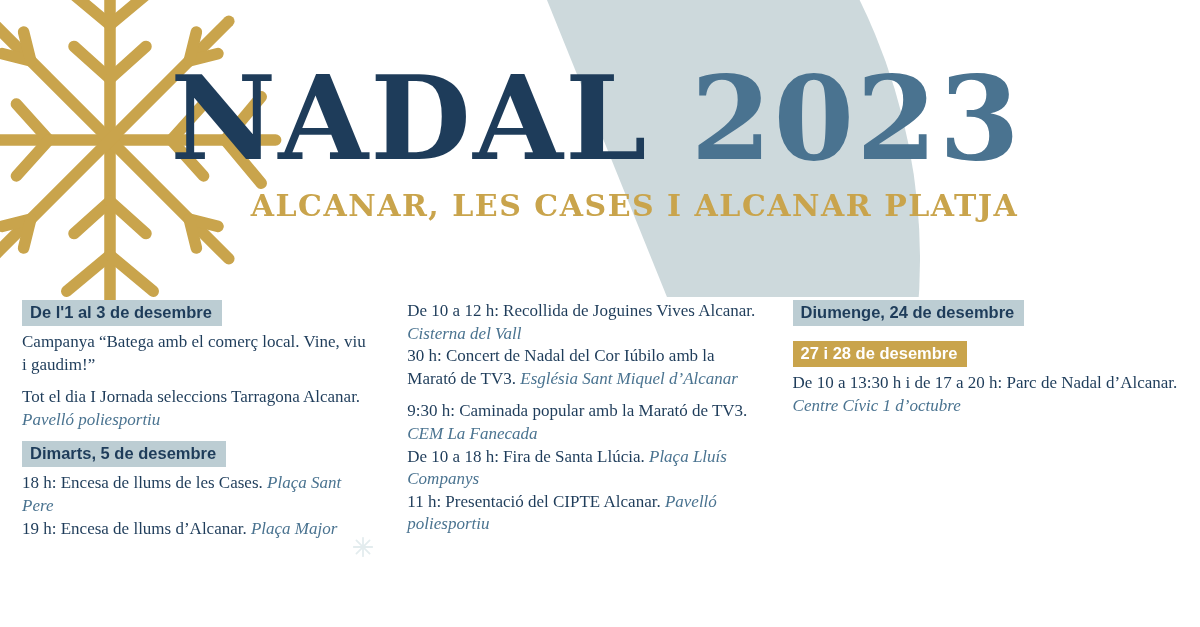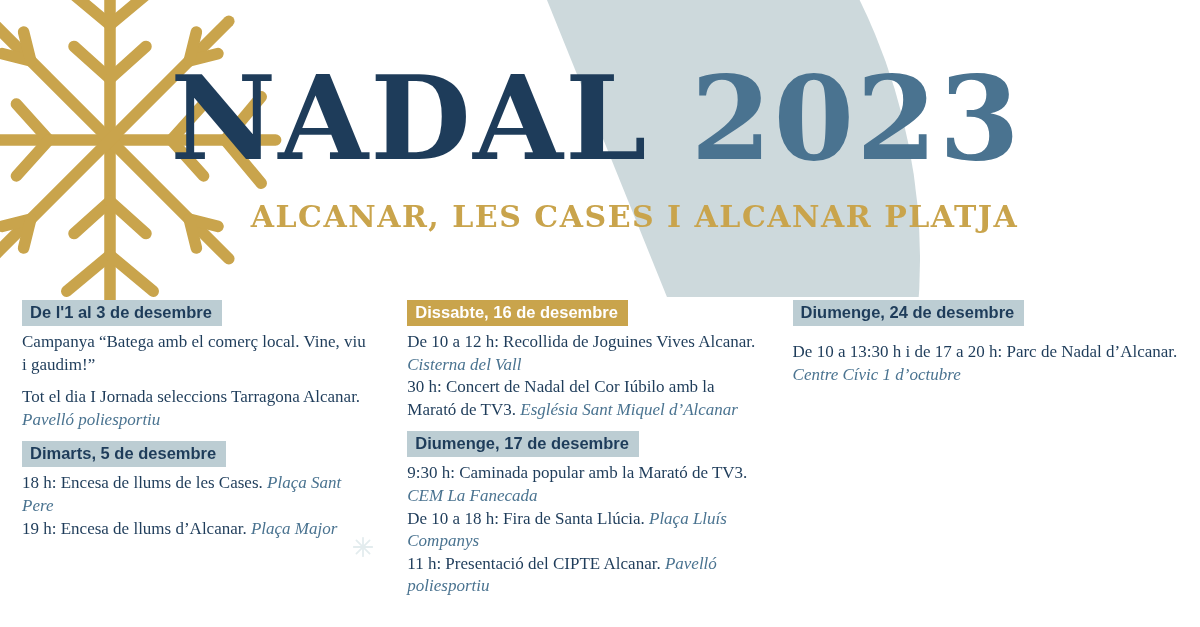--- a/index.html
+++ b/index.html
@@ -78,21 +78,21 @@
   }
   .main-title .year {
     color: #4a7390;
   }
   .subtitle {
     font-family: "DejaVu Serif", serif;
     font-weight: bold;
     font-size: 30px;
     letter-spacing: 1.5px;
     color: #c9a44c;
-    margin: 23px 0 0 0;
+    margin: 12px 0 0 0;
     padding-left: 77px;
     white-space: nowrap;
   }
 
   
   #columns {
     position: absolute;
     left: 0;
     right: 0;
     top: 300px;
@@ -264,51 +264,50 @@
         <p class="entry-body">
           <span>19 h: Encesa de llums d’Alcanar. </span><span class="loc">Plaça Major</span>
         </p>
       </div>
 
     </div>
 
     <div class="column">
 
       <div class="entry">
-        <div class="entry-head head-gold">Dissabte, 16 de desembre</div>
         <p class="entry-body">
           <span>De 10 a 12 h: Recollida de Joguines Vives Alcanar. </span><span class="loc">Cisterna del Vall</span>
         </p>
         <p class="entry-body">
           <span>30 h: Concert de Nadal del Cor Iúbilo amb la Marató de TV3. </span><span class="loc">Església Sant Miquel d’Alcanar</span>
         </p>
       </div>
 
       <div class="entry">
-        <div class="entry-head head-blue">Diumenge, 17 de desembre</div>
         <p class="entry-body">
           <span>9:30 h: Caminada popular amb la Marató de TV3. </span><span class="loc">CEM La Fanecada</span>
         </p>
         <p class="entry-body">
           <span>De 10 a 18 h: Fira de Santa Llúcia. </span><span class="loc">Plaça Lluís Companys</span>
         </p>
         <p class="entry-body">
           <span>11 h: Presentació del CIPTE Alcanar. </span><span class="loc">Pavelló poliesportiu</span>
         </p>
       </div>
 
     </div>
 
     <div class="column">
 
       <div class="entry">
         <div class="entry-head head-blue">Diumenge, 24 de desembre</div>
       </div>
 
       <div class="entry">
+        <div class="entry-head head-gold">27 i 28 de desembre</div>
         <p class="entry-body">
           <span>De 10 a 13:30 h i de 17 a 20 h: Parc de Nadal d’Alcanar. </span><span class="loc">Centre Cívic 1 d’octubre</span>
         </p>
       </div>
 
 
     </div>
 
   </div>
 

